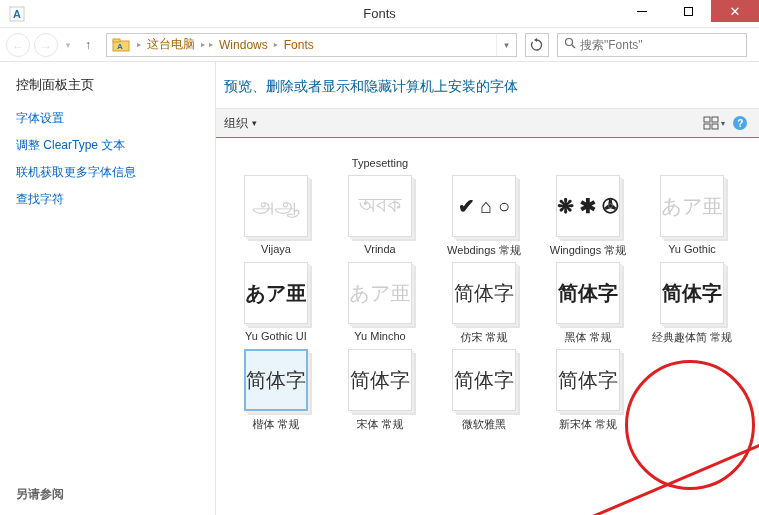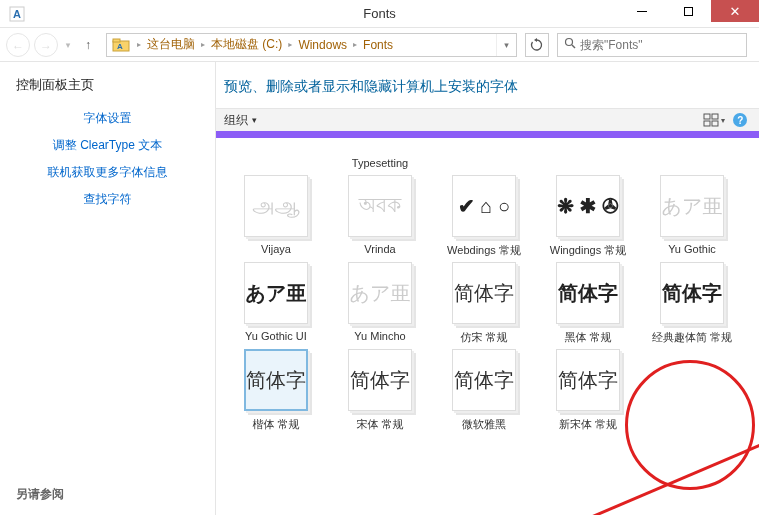--- a/index.html
+++ b/index.html
@@ -26,26 +26,26 @@
 .crumb-sep { color: #999; font-size: 8px; padding: 0 2px; }
 .addrdropbtn { width: 20px; text-align: center; color: #777; border-left: 1px solid #eee; height: 100%; display: flex; align-items: center; justify-content: center; font-size: 9px; }
 .refreshbtn { width: 24px; height: 24px; border: 1px solid #ccc; display: flex; align-items: center; justify-content: center; color: #555; }
 .searchbox { width: 190px; height: 24px; border: 1px solid #ccc; display: flex; align-items: center; padding: 0 6px; margin-left: 4px; margin-right: 6px; }
 .searchbox .sicon { color: #555; margin-right: 4px; }
 .searchbox input { border: none; outline: none; flex: 1; font-size: 12px; color: #888; }
 
 .body { display: flex; height: calc(515px - 28px - 34px); }
 .leftpanel { width: 216px; border-right: 1px solid #e5e5e5; padding: 14px 16px; }
 .cphome { font-size: 13px; color: #222; margin-bottom: 16px; }
-.sidelink { color: #0066cc; font-size: 12px; margin: 10px 0; cursor: pointer; text-align: center; }
+.sidelink { color: #0066cc; font-size: 12px; margin: 10px 0; cursor: pointer; }
 .seealso { position: absolute; bottom: 12px; left: 16px; color: #666; font-size: 12px; font-weight: bold; }
 
 .main { flex: 1; display: flex; flex-direction: column; position: relative; }
 .heading { color: #00619b; font-size: 14px; padding: 16px 8px 12px 8px; }
-.toolbar { height: 30px; background: #f3f3f3; border-top: 1px solid #e5e5e5; border-bottom: 7px solid #8b5cf6; display: flex; align-items: center; padding: 0 8px; }
+.toolbar { height: 30px; background: #f3f3f3; border-top: 1px solid #e5e5e5; border-bottom: 1px solid #8b5cf6; display: flex; align-items: center; padding: 0 8px; }
 .toolbar .org { color: #333; display: flex; align-items: center; gap: 4px; }
 .toolbar .spacer { flex: 1; }
 .toolbar .tbtn { width: 22px; height: 22px; display: flex; align-items: center; justify-content: center; color: #555; margin-left: 4px; }
 .toolbar .tbtn.help { color: #1e90e0; }
 
 .grid { flex: 1; overflow: hidden; padding: 4px 8px; }
 .row { display: flex; }
 .item { width: 104px; display: flex; flex-direction: column; align-items: center; margin: 2px 0; }
 .item .thumb { width: 64px; height: 62px; border: 1px solid #ddd; background: #fff; display: flex; align-items: center; justify-content: center; font-size: 20px; color: #ccc; box-shadow: 2px 2px 0 #eee, 4px 4px 0 #e5e5e5; position: relative; }
 .item .thumb.dark { color: #222; font-weight: bold; }
@@ -92,21 +92,20 @@
     <div class="foldicon">
       <svg class="foldsvg" viewBox="0 0 18 18">
           <rect x="1" y="5" width="16" height="10" fill="#f9d36a" stroke="#caa23a"></rect>
           <rect x="1" y="3" width="7" height="3" fill="#f9d36a" stroke="#caa23a"></rect>
           <text x="5" y="13" font-size="8" fill="#2a6fb0" font-weight="bold">A</text>
         </svg>
     </div>
     <span class="crumb-sep">▸</span>
     <span class="crumb">这台电脑</span>
     <span class="crumb-sep">▸</span>
-    <span class="crumb">本地磁盘 (C:)</span>
     <span class="crumb-sep">▸</span>
     <span class="crumb">Windows</span>
     <span class="crumb-sep">▸</span>
     <span class="crumb">Fonts</span>
     <div style="flex:1"></div>
     <div class="addrdropbtn">▾</div>
   </div>
   <div class="refreshbtn">
     <svg width="14" height="14" viewBox="0 0 14 14">
         <path d="M7 2 A5 5 0 1 1 2.5 4" fill="none" stroke="#555" stroke-width="1.3"></path>

